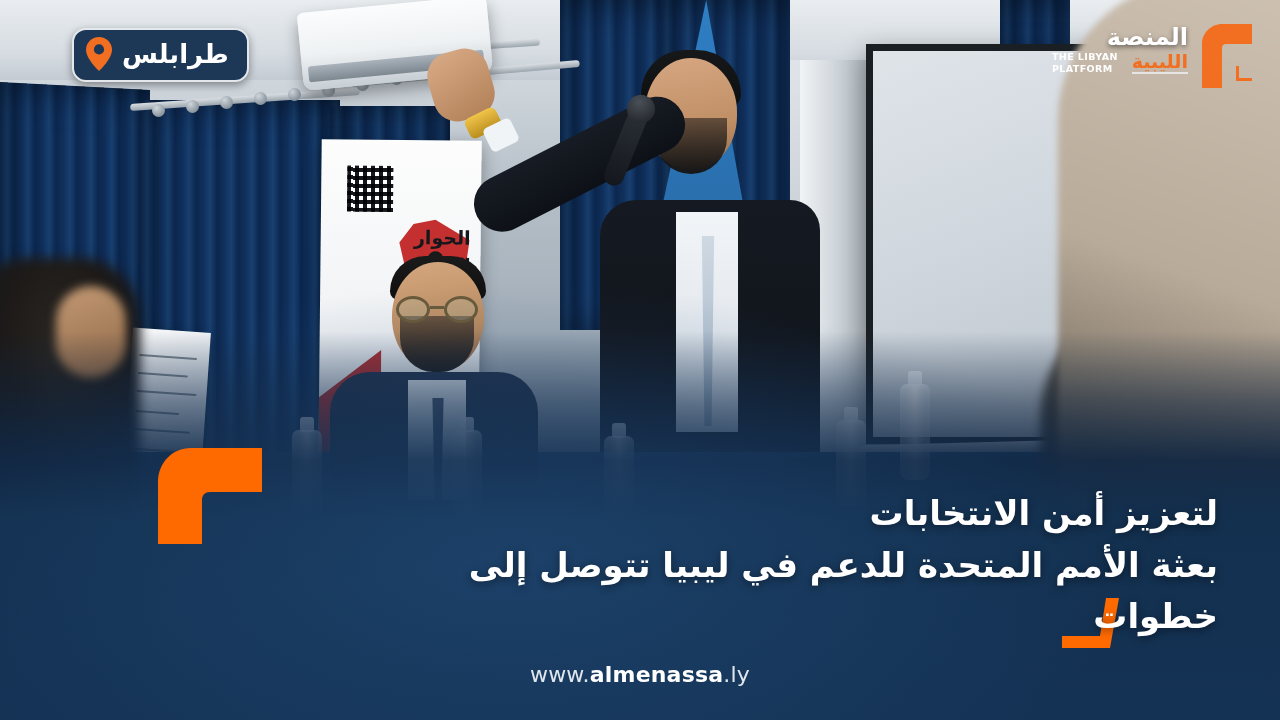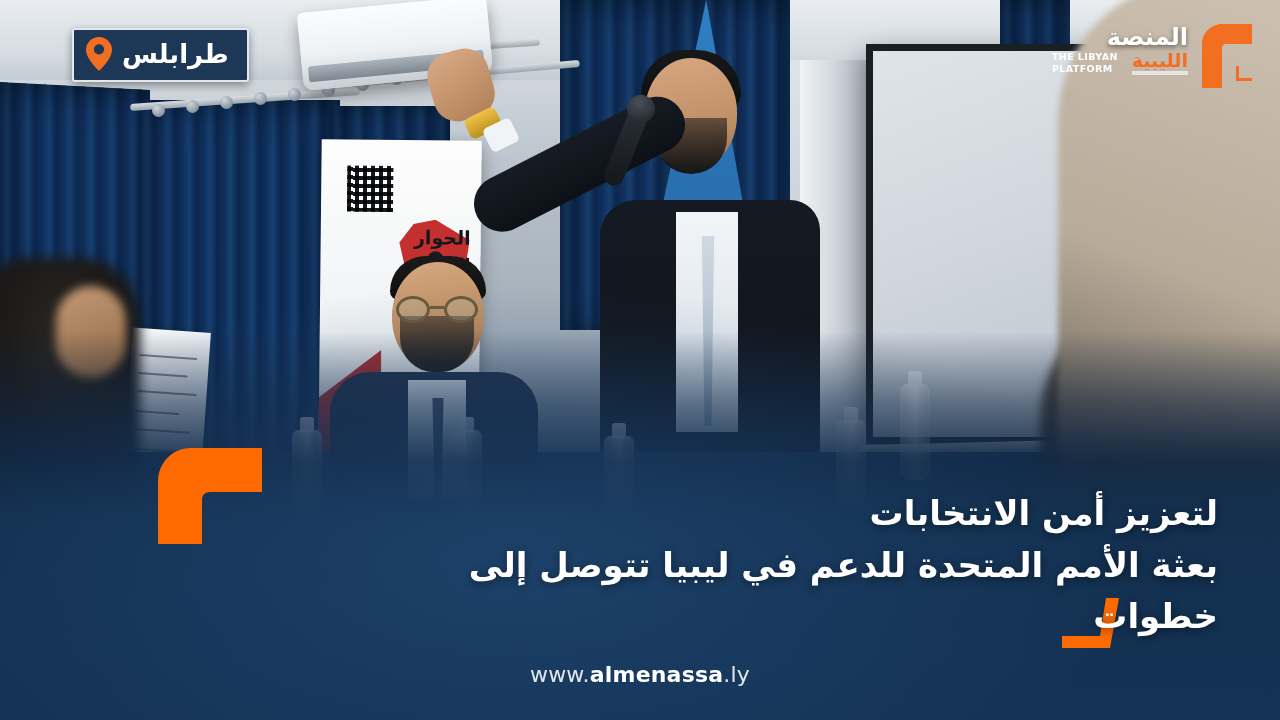--- a/index.html
+++ b/index.html
@@ -173,34 +173,34 @@
 
   
   .scrim{position:absolute;inset:0;
     background:
       linear-gradient(180deg,rgba(16,36,62,0) 46%,rgba(16,37,64,.55) 56%,rgba(16,38,66,.93) 64%,#13304f 72%,#143254 100%);}
   .scrim-radial{position:absolute;inset:0;
     background:radial-gradient(70% 55% at 40% 78%,rgba(36,78,125,.55) 0%,rgba(19,48,79,0) 70%);}
 
   
   .loc-badge{position:absolute;left:72px;top:28px;display:flex;align-items:center;gap:10px;
-    padding:7px 18px 9px 12px;background:#1d3757;border:2px solid #e4e8ec;border-radius:3px;
+    padding:7px 18px 9px 12px;background:#1d3757;border:2px solid #e4e8ec;border-radius:14px;
     box-shadow:0 3px 9px rgba(0,0,0,.4);}
   .loc-label{color:#ffffff;font-size:26px;font-weight:bold;direction:rtl;line-height:1;}
   .pin{width:26px;height:34px;position:relative;}
   .pin svg{display:block;}
 
   
   .logo{position:absolute;right:22px;top:20px;display:flex;align-items:flex-start;gap:8px;}
   .logo-words{display:flex;flex-direction:column;align-items:flex-end;padding-top:6px;}
   .logo-ar{color:#fff;font-size:24px;font-weight:bold;line-height:.95;direction:rtl;
     text-shadow:0 2px 5px rgba(0,0,0,.5);}
   .logo-sub{display:flex;align-items:center;gap:14px;margin-top:2px;}
   .logo-ar2{color:#f26f21;font-size:19px;font-weight:bold;direction:rtl;line-height:1;
-    border-bottom:4px solid #e5e5e5;padding-bottom:1px;}
+    border-bottom:2px solid #e5e5e5;padding-bottom:1px;}
   .logo-en{color:#fff;font-size:9.5px;font-weight:bold;letter-spacing:.4px;line-height:1.25;text-align:left;}
   .logo-mark{position:relative;width:62px;height:66px;margin-top:2px;}
 
   
   .mark-big{position:absolute;left:158px;top:448px;width:104px;height:96px;}
   .mark-small{position:absolute;left:1062px;top:598px;width:62px;height:58px;}
 
   
   .headline{position:absolute;right:62px;top:488px;width:860px;
     text-align:right;direction:rtl;color:#fff;font-weight:bold;font-size:34px;line-height:1.52;

